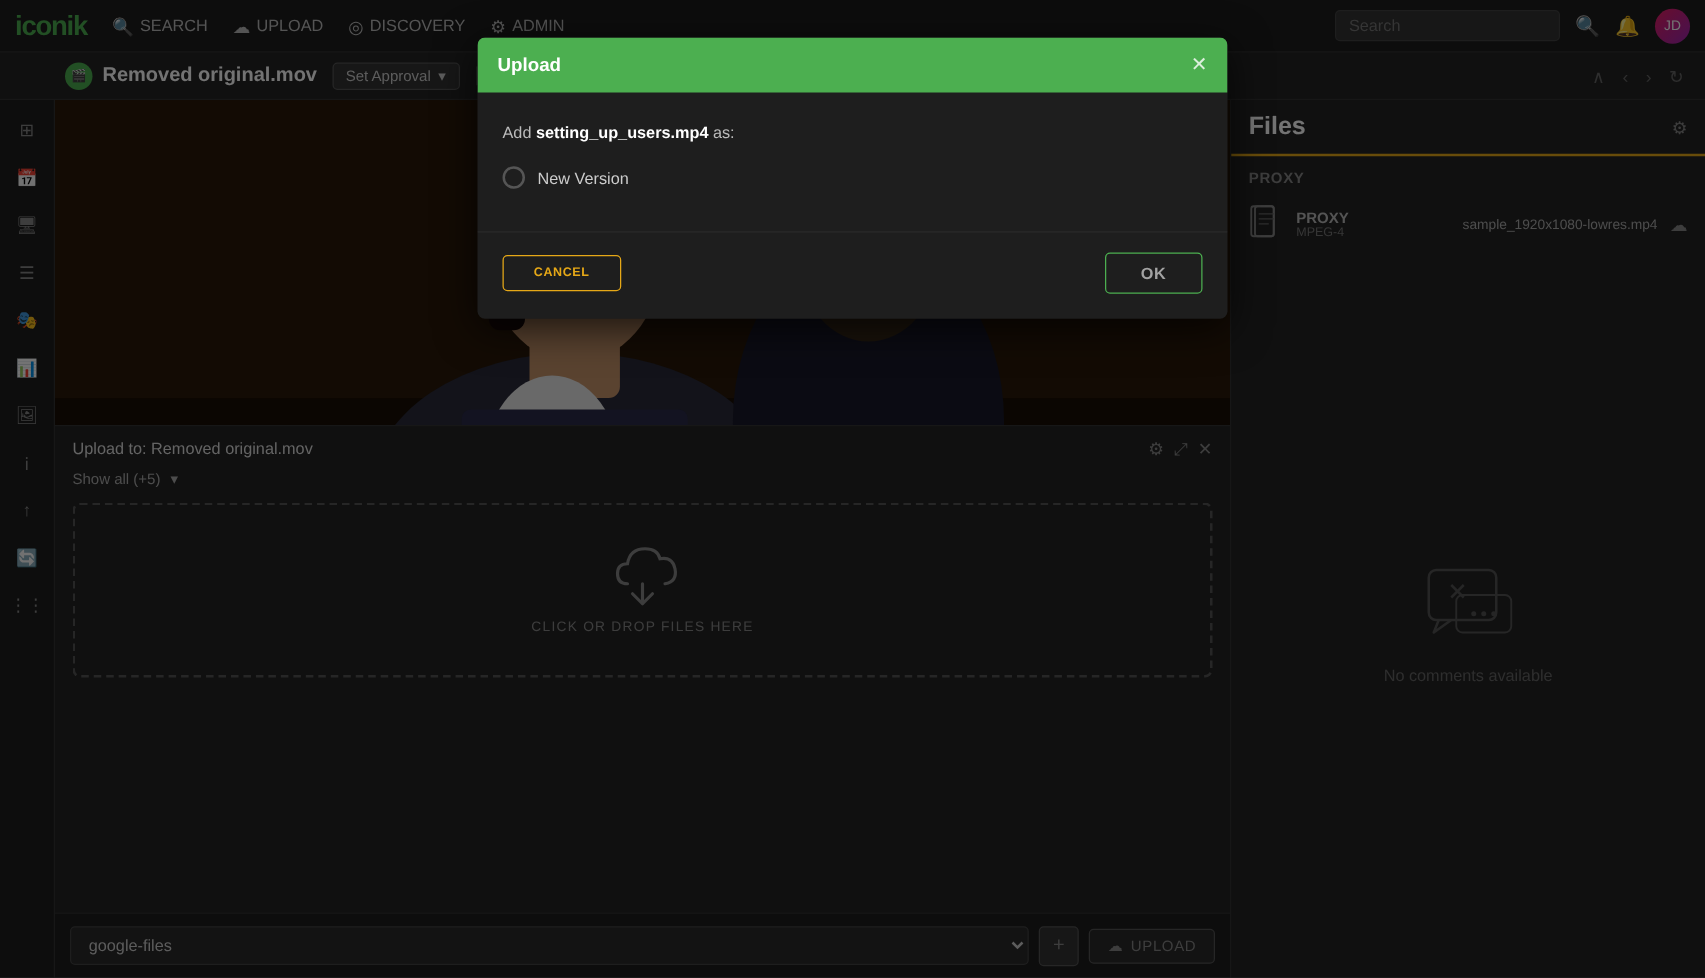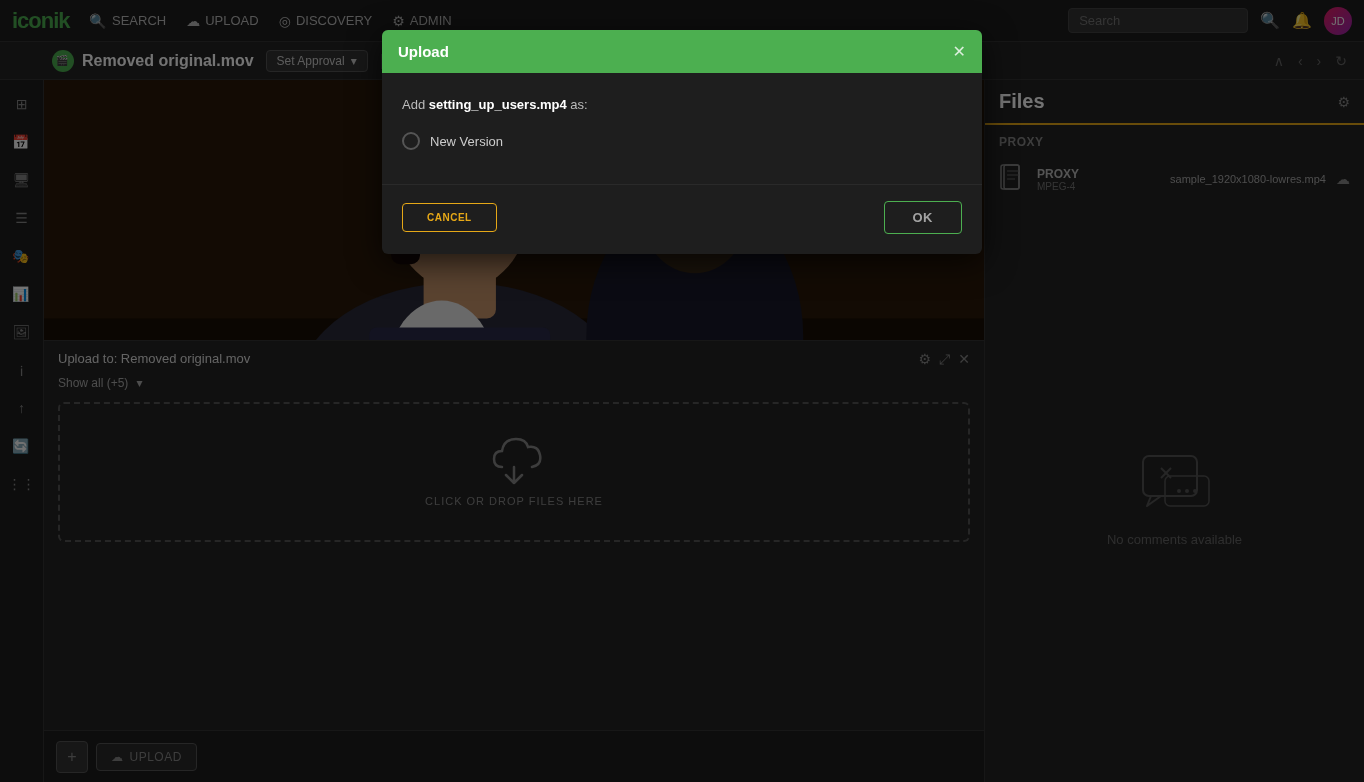--- a/index.html
+++ b/index.html
@@ -587,20 +587,23 @@
           <svg width="60" height="50" viewBox="0 0 60 50">
             <path d="M48 30 Q58 28 56 18 Q54 8 44 10 Q42 2 32 2 Q20 2 18 14 Q10 14 10 22 Q10 30 18 30" fill="none" stroke="#888" stroke-width="2.5" stroke-linecap="round"></path>
             <path d="M30 30 L30 46 M22 38 L30 46 L38 38" fill="none" stroke="#888" stroke-width="2.5" stroke-linecap="round" stroke-linejoin="round"></path>
           </svg>
         </div>
         <span class="drop-text">CLICK OR DROP FILES HERE</span>
       </div>
     </div>
 
     <div class="bottom-bar">
+      <select class="storage-select">
+        <option>google-files</option>
+      </select>
       <div class="add-btn">
         <span>+</span>
       </div>
       <div class="upload-btn">
         <span>☁</span>
         <span>UPLOAD</span>
       </div>
     </div>
 
   </div>

